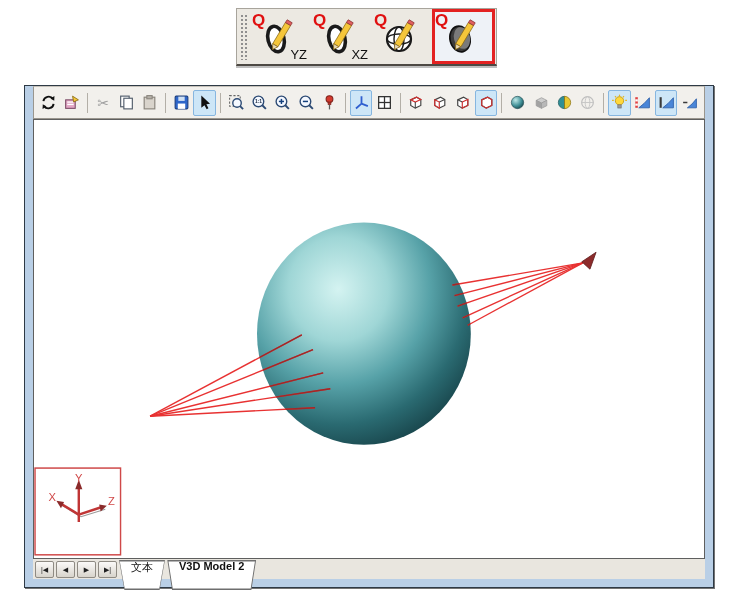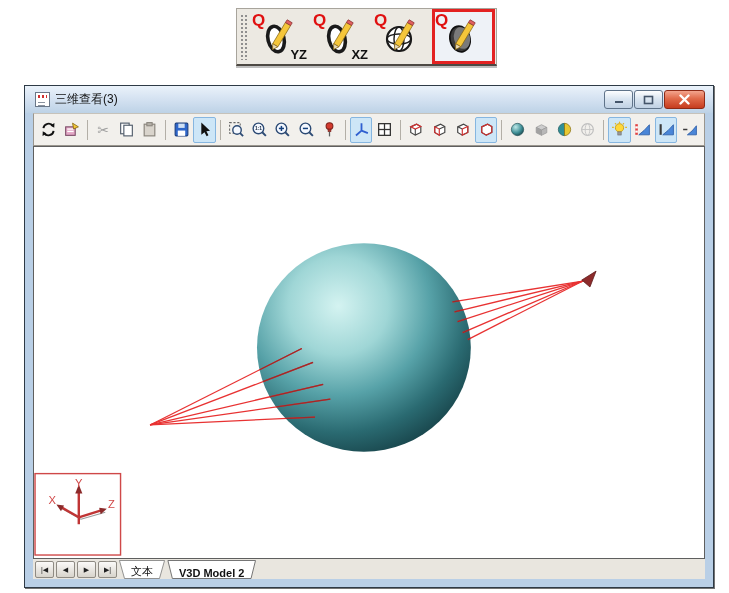--- a/index.html
+++ b/index.html
@@ -10,21 +10,21 @@
   
   .palette{position:absolute;left:236px;top:8px;height:58px;display:flex;align-items:stretch;
            background:#ece9e2;border:1px solid #a8a49c;border-bottom:2px solid #4d4944;
            box-shadow:0 2px 0 rgba(0,0,0,.25);padding:1px 2px;box-sizing:border-box;}
   .grip{width:9px;margin:3px 2px 3px 0;
         background-image:radial-gradient(circle,#8f8f8f 1px,transparent 1.2px);
         background-size:4px 4px;background-position:1px 1px;}
   .pal-btn{position:relative;width:61px;border:none;background:transparent;margin:0;padding:0;cursor:pointer;}
   .pal-btn.selected{background:#eef2f7;outline:3px solid #e32222;outline-offset:-2px;}
   .pal-q{position:absolute;left:2px;top:2px;font-weight:bold;font-size:17px;color:#e01010;line-height:1;}
-  .pal-sub{position:absolute;right:4px;bottom:2px;font-weight:bold;font-size:13px;color:#111;line-height:1;}
+  .pal-sub{position:absolute;right:4px;bottom:2px;font-weight:normal;font-size:13px;color:#111;line-height:1;}
   .pal-icon{position:absolute;left:12px;top:5px;}
 
   
   .window{position:absolute;left:24px;top:85px;width:690px;height:503px;box-sizing:border-box;
           background:#b9cfe6;border:1px solid #2e3a46;box-shadow:1px 1px 0 rgba(0,0,0,.55);
           display:flex;flex-direction:column;padding:0 8px 8px 8px;}
   .titlebar{height:27px;display:flex;align-items:center;gap:5px;padding:0 2px;
             background:linear-gradient(#eaf2fa,#d6e3f2 45%,#bdd2e6);margin:0 -8px;padding-left:10px;padding-right:8px;}
   .title-icon{width:15px;height:15px;background:#fff;border:1px solid #6a7788;position:relative;box-sizing:border-box;}
   .title-icon:before{content:"";position:absolute;left:2px;top:2px;right:2px;height:3px;
@@ -48,21 +48,21 @@
 
   
   .viewport{flex:1;background:#fff;border:1px solid #5f5f5f;position:relative;overflow:hidden;cursor:crosshair;}
   .viewport svg{display:block;width:100%;height:100%;}
 
   
   .tabbar{height:20px;background:#e9e6df;display:flex;align-items:stretch;gap:2px;padding:1px 2px 0 2px;box-sizing:border-box;}
   .navbtn{width:19px;height:17px;margin-top:1px;border:1px solid #8f8b83;border-radius:2px;
           background:linear-gradient(#fbfaf8,#d8d4cc);font-size:7px;color:#222;display:flex;
           align-items:center;justify-content:center;padding:0;cursor:pointer;}
-  .tab{position:relative;height:19px;display:flex;align-items:flex-end;justify-content:center;cursor:pointer;}
+  .tab{position:relative;height:30px;display:flex;align-items:flex-start;justify-content:center;cursor:pointer;}
   .tab svg{position:absolute;inset:0;width:100%;height:100%;}
   .tab .tab-label{position:relative;font-size:11px;color:#111;padding:0 12px;white-space:nowrap;}
   .tab.active .tab-label{font-weight:bold;}
 </style>
 </head>
 <body>
 
 <div class="stage">
 
   <div class="palette">
@@ -111,41 +111,20 @@
         <polygon points="28.6,10.5 23.4,7.5 10.7,28.7 15.9,31.8" fill="#f5c63a" stroke="#8a6a14" stroke-width="0.8"></polygon>
         <polygon points="10.7,28.7 15.9,31.8 10.5,34.5" fill="#e8d9b8" stroke="#8a6a14" stroke-width="0.8"></polygon>
         <polygon points="28.6,10.5 23.4,7.5 25.2,4.8 30.2,7.8" fill="#e06060" stroke="#8a3030" stroke-width="0.8"></polygon>
       </svg>
       <span class="pal-sub"></span>
     </button>
   </div>
 
   <div class="window">
 
-    <div class="titlebar">
-      <span class="title-icon"></span>
-      <span class="title-text">三维查看(3)</span>
-      <div class="win-controls">
-        <button class="wbtn min">
-          <svg width="10" height="9" viewBox="0 0 10 9">
-              <rect x="1" y="6" width="8" height="2" fill="#44556a"></rect>
-            </svg>
-        </button>
-        <button class="wbtn max">
-          <svg width="11" height="10" viewBox="0 0 11 10">
-              <rect x="1.5" y="1.5" width="8" height="7" fill="none" stroke="#44556a" stroke-width="1.6"></rect>
-            </svg>
-        </button>
-        <button class="wbtn close">
-          <svg width="13" height="11" viewBox="0 0 13 11">
-              <path d="M2.5 1.5 L10.5 9.5 M10.5 1.5 L2.5 9.5" stroke="#fff" stroke-width="2.4" stroke-linecap="round"></path>
-            </svg>
-        </button>
-      </div>
-    </div>
 
     <div class="toolbar">
       <button class="tbtn">
         <svg width="17" height="17" viewBox="0 0 16 16">
           <path d="M3.2 6.8 A5 5 0 0 1 12.2 4.6" fill="none" stroke="#111" stroke-width="1.8"></path>
           <polygon points="13.6,1.8 13.4,6.4 9.8,4.2" fill="#111"></polygon>
           <path d="M12.8 9.2 A5 5 0 0 1 3.8 11.4" fill="none" stroke="#111" stroke-width="1.8"></path>
           <polygon points="2.4,14.2 2.6,9.6 6.2,11.8" fill="#111"></polygon>
         </svg>
       </button>

